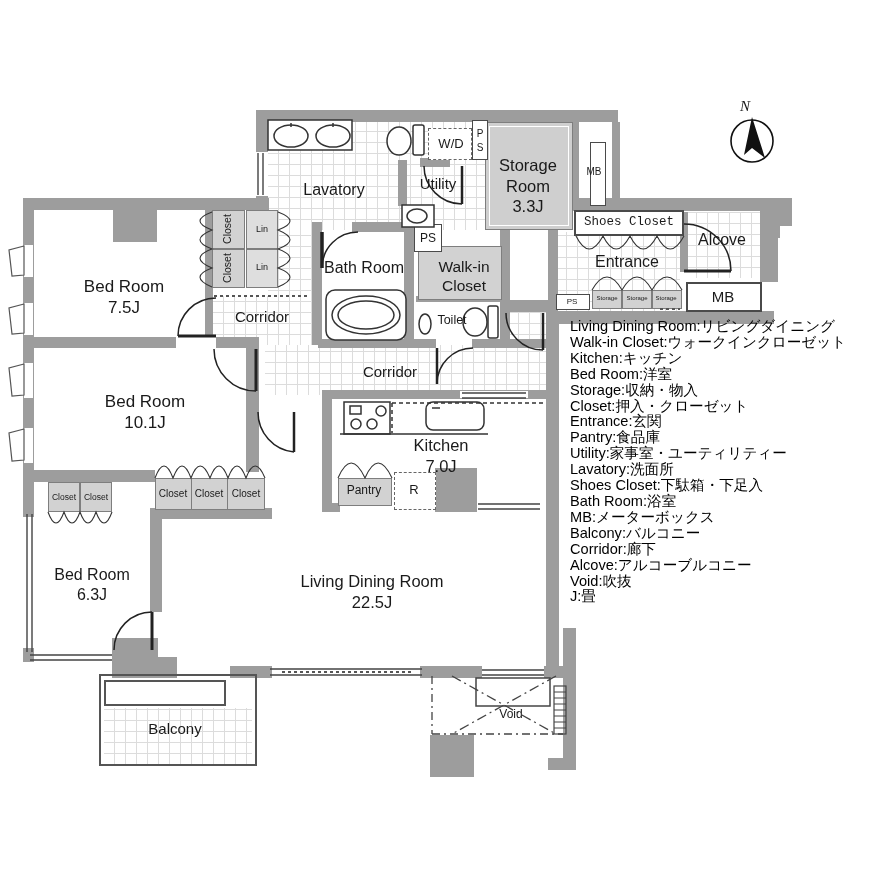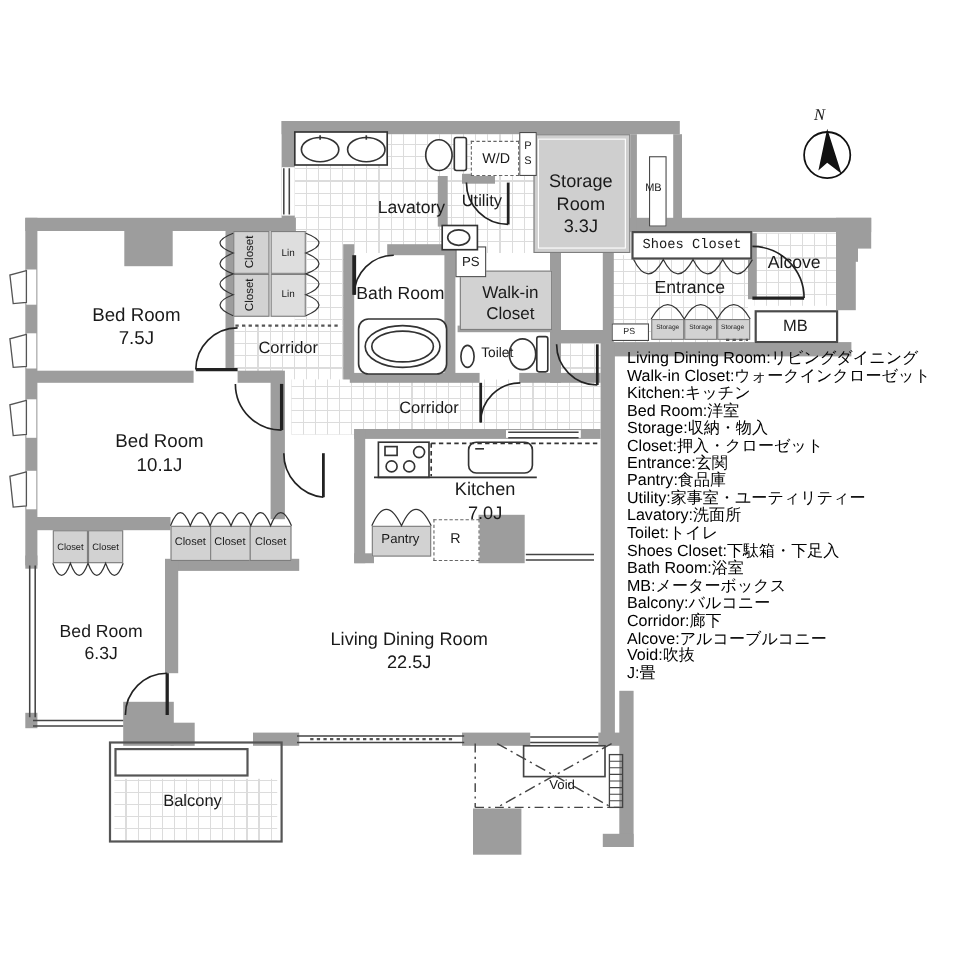--- a/index.html
+++ b/index.html
@@ -226,21 +226,21 @@
     </g>
 
     <g>
       <circle cx="752" cy="141" r="21" fill="none" stroke="#111" stroke-width="1.6"></circle>
       <polygon points="752,117 765,158 752,148 744,155" fill="#111"></polygon>
     </g>
   </svg>
 
   <div class="lbl" style="left:745px;top:106px;font:italic 15px 'Liberation Serif',serif;">N</div>
 
-  <div class="lbl" style="left:334px;top:190px;font-size:16px;margin-left:40px;">Lavatory</div>
+  <div class="lbl" style="left:334px;top:190px;font-size:16px;">Lavatory</div>
   <div class="lbl" style="left:438px;top:184px;">Utility</div>
 
   <div class="lbl wrap" style="left:528px;top:186px;width:88px;font-size:16.5px;">
     <span>Storage Room</span><br>
     <span>3.3J</span>
   </div>
 
   <div class="lbl" style="left:451px;top:144px;font-size:13px;">W/D</div>
   <div class="lbl stack" style="left:480px;top:140px;width:11px;font-size:10px;white-space:normal;">PS</div>
   <div class="lbl" style="left:594px;top:172px;font-size:10px;">MB</div>
@@ -306,21 +306,20 @@
     <div>Living Dining Room:リビングダイニング</div>
     <div>Walk-in Closet:ウォークインクローゼット</div>
     <div>Kitchen:キッチン</div>
     <div>Bed Room:洋室</div>
     <div>Storage:収納・物入</div>
     <div>Closet:押入・クローゼット</div>
     <div>Entrance:玄関</div>
     <div>Pantry:食品庫</div>
     <div>Utility:家事室・ユーティリティー</div>
     <div>Lavatory:洗面所</div>
-    <div>Toilet:トイレ</div>
     <div>Shoes Closet:下駄箱・下足入</div>
     <div>Bath Room:浴室</div>
     <div>MB:メーターボックス</div>
     <div>Balcony:バルコニー</div>
     <div>Corridor:廊下</div>
     <div>Alcove:アルコーブルコニー</div>
     <div>Void:吹抜</div>
     <div>J:畳</div>
   </div>
 

